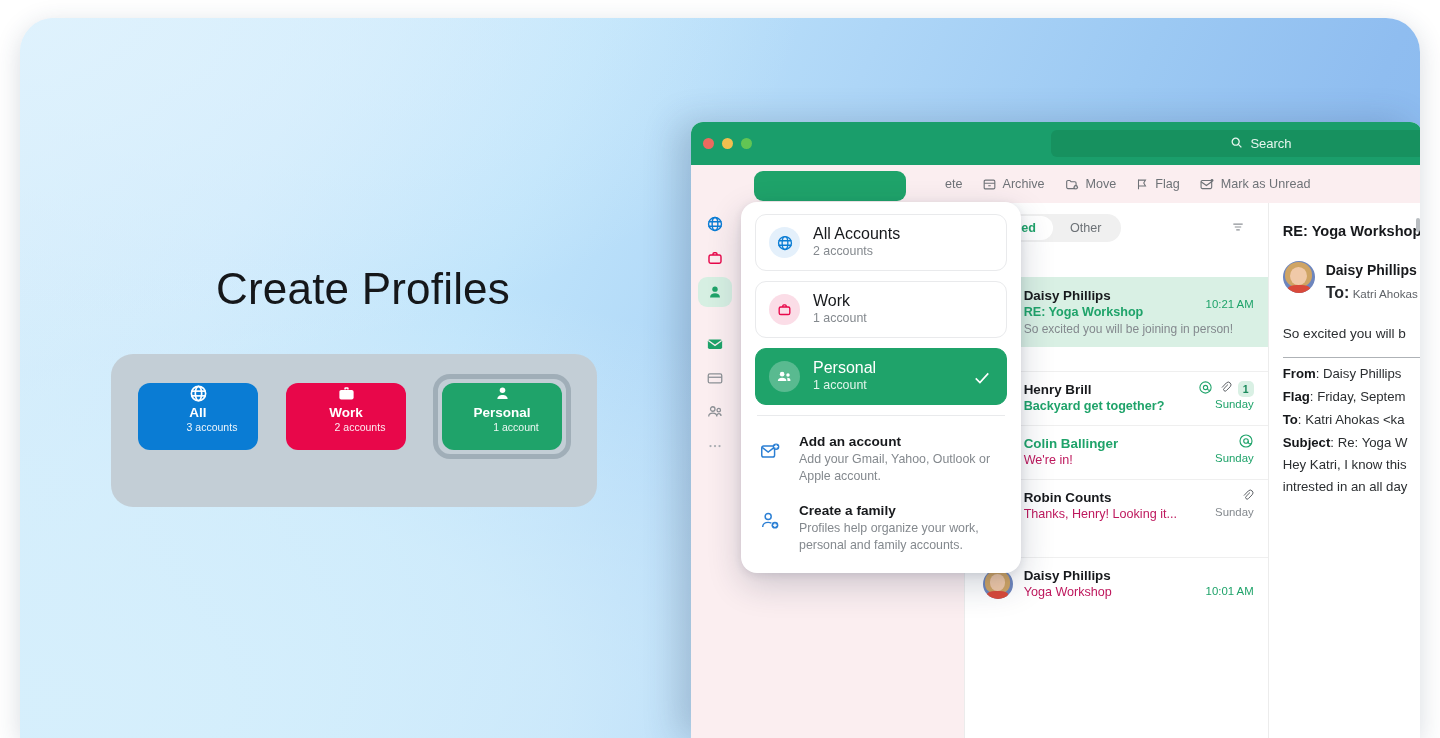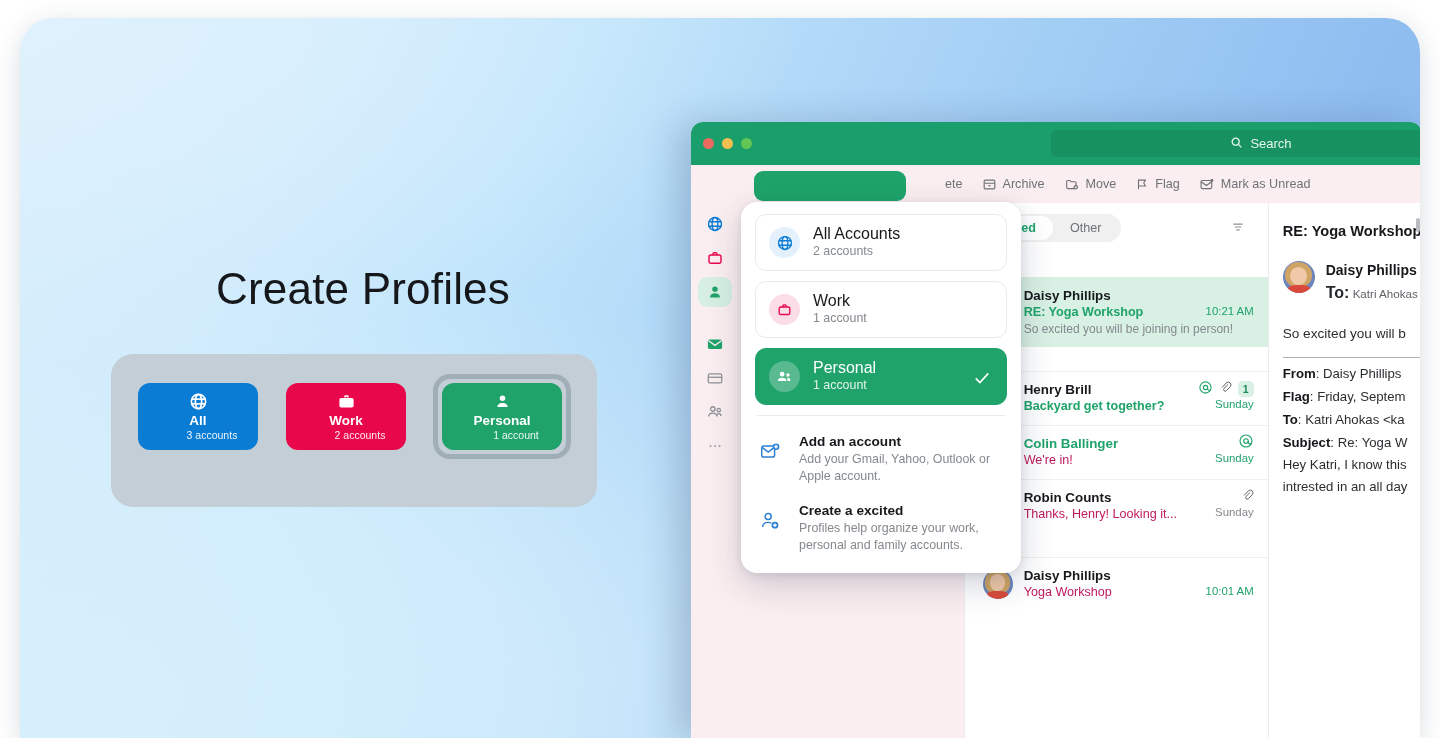--- a/index.html
+++ b/index.html
@@ -50,21 +50,21 @@
     position:absolute; left:91px; top:336px;
     width:486px; height:153px;
     background:#c3ced6;
     border-radius:22px;
   }
   .profile-card{
     position:absolute; top:29px;
     width:120px; height:67px;
     border-radius:12px;
     color:#fff; text-align:center;
-    padding-top:8px;
+    padding-top:0;
   }
   .profile-card .pc-icon{ display:block; height:20px; line-height:20px; margin-bottom:2px;}
   .profile-card .pc-icon svg{ vertical-align:middle;}
   .profile-card .pc-name{ font-size:13.5px; font-weight:700; line-height:16px;}
   .profile-card .pc-sub{ font-size:10.5px; font-weight:400; line-height:13px; opacity:.92;margin-left:28px;}
   #card-all     { left:27px;  background:#0a7cd4; }
   #card-work    { left:175px; background:#e8074a; }
   #card-personal{ left:331px; background:#1fa36a; }
   #personal-ring{
     position:absolute; left:322px; top:20px;
@@ -469,21 +469,21 @@
           <div class="avatar">
             <span class="face-daisy"></span>
               <span class="daisy-shirt"></span>
           </div>
           <div class="msg-body">
             <div class="msg-from">Daisy Phillips</div>
             <div class="msg-subj">RE: Yoga Workshop</div>
             <div class="msg-prev">So excited you will be joining in person!</div>
           </div>
           <div class="msg-right">
-            <div class="msg-time" style="margin-top:17px">10:21 AM</div>
+            <div class="msg-time" style="margin-top:10px">10:21 AM</div>
           </div>
         </div>
 
 
         <div class="day-label">rday</div>
 
         <div class="msg">
           <div class="avatar">
             <span class="face-henry"></span>
               <span class="henry-hat"></span>
@@ -679,19 +679,19 @@
       <span class="action-ico">
         <svg width="22" height="22" viewBox="0 0 24 24" fill="none" stroke="#2b7fd4" stroke-width="1.6">
           <circle cx="10" cy="7" r="3.3"></circle>
           <path d="M4 18.5c0-3.1 2.7-5 6-5 1.3 0 2.5.3 3.5.8"></path>
           <circle cx="17.4" cy="16.6" r="3.7" fill="#2b7fd4" stroke="none"></circle>
           <line x1="17.4" y1="14.6" x2="17.4" y2="18.6" stroke="#fff" stroke-width="1.5"></line>
           <line x1="15.4" y1="16.6" x2="19.4" y2="16.6" stroke="#fff" stroke-width="1.5"></line>
         </svg>
       </span>
       <div>
-        <div class="action-title">Create a excited</div>
+        <div class="action-title">Create a family</div>
         <div class="action-desc">Profiles help organize your work, personal and family accounts.</div>
       </div>
     </div>
   </div>
 
 </div>
 
 </body></html>

